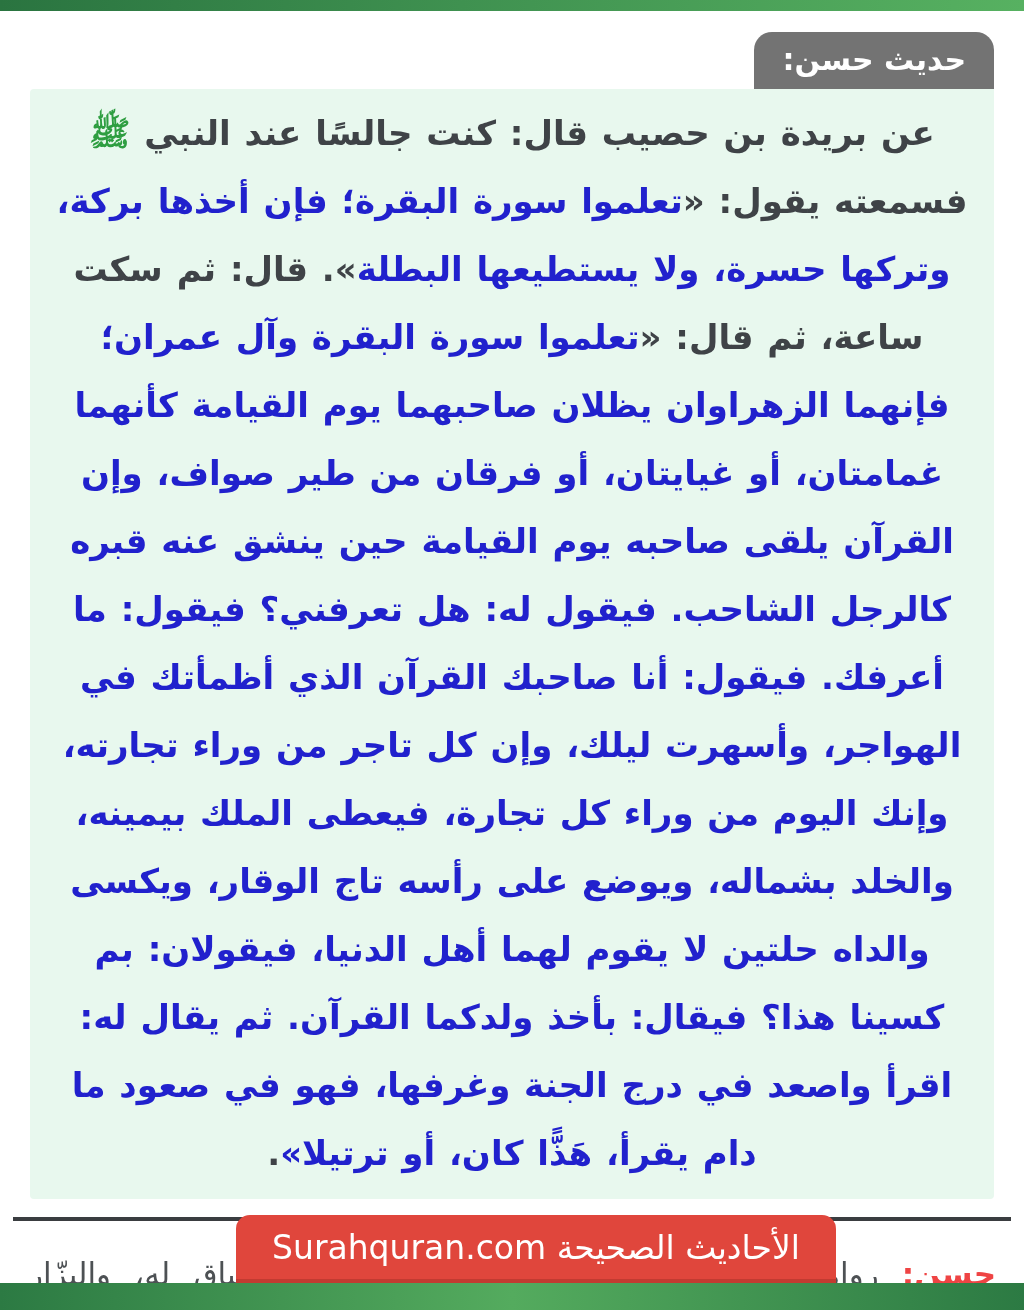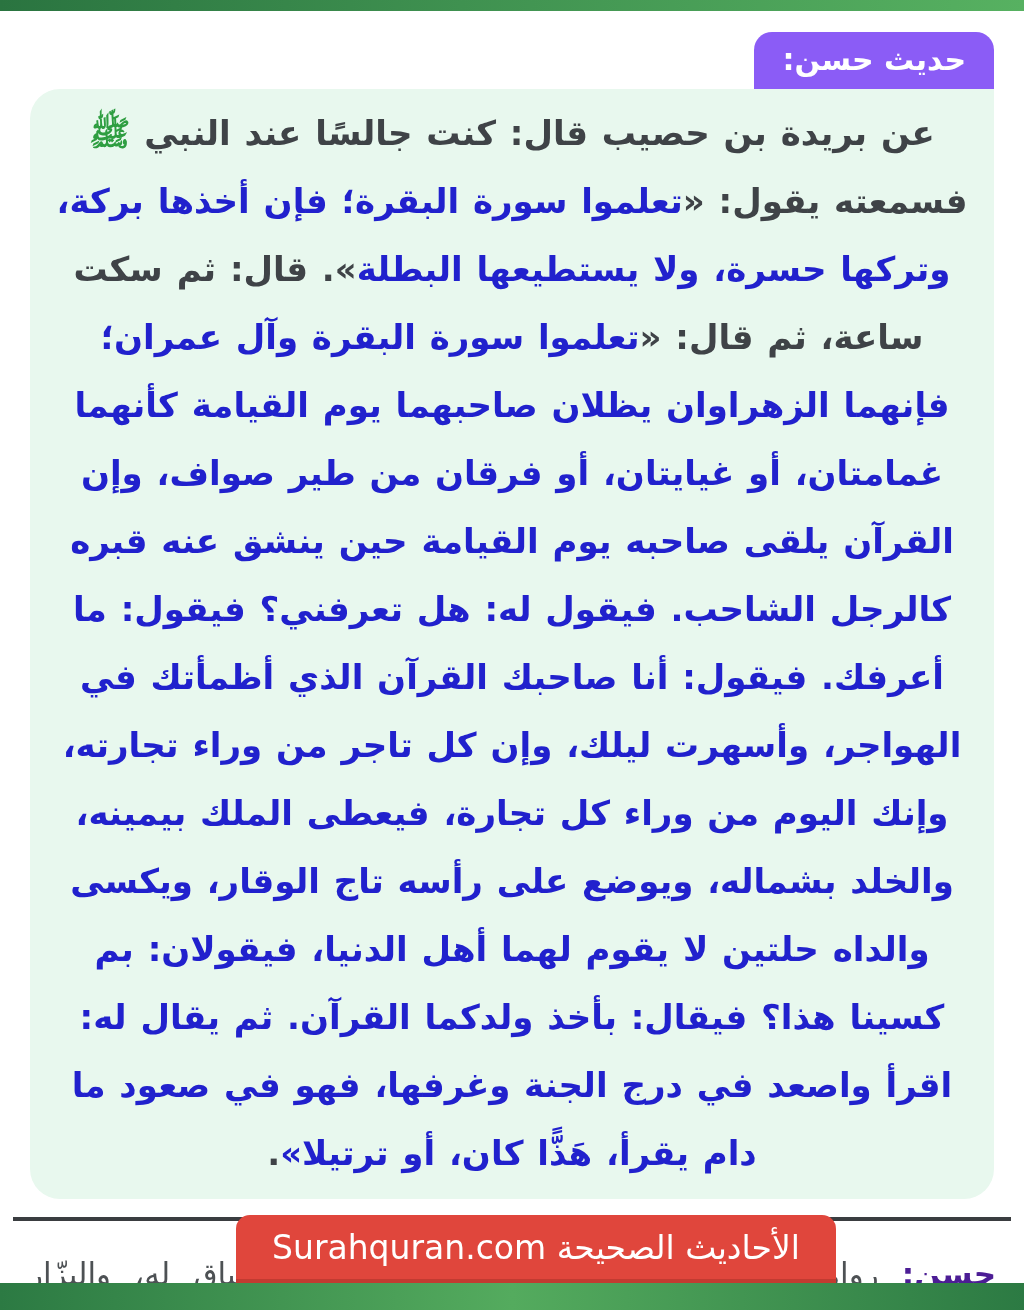--- a/index.html
+++ b/index.html
@@ -20,35 +20,35 @@
   }
 
   
   .badge-row {
     display: flex;
     justify-content: flex-end;
     padding: 0 30px;
     margin-top: 21px;
   }
   .grade-badge {
-    background: #8b5cf6;
+    background: #737373;
     color: #ffffff;
     font-weight: bold;
     font-size: 30px;
     line-height: 1.0;
     padding: 13px 28px 14px;
     border-radius: 18px 18px 0 0;
     direction: rtl;
   }
 
   
   .hadith-box {
     margin: 0 30px;
     background: #e8f8ee;
-    border-radius: 30px;
+    border-radius: 4px;
     border-top-right-radius: 0;
     padding: 10px 26px 12px;
     min-height: 811px;
     box-sizing: border-box;
   }
   .hadith-text {
     margin: 0;
     direction: rtl;
     text-align: center;
     font-size: 34px;
@@ -71,21 +71,21 @@
   
   .takhrij {
     direction: rtl;
     text-align: justify;
     margin: 24px 28px 0;
     font-size: 31px;
     line-height: 1.9;
     color: #4d5154;
     word-spacing: 3px;
   }
-  .t-red  { color: #4c1d95; font-weight: bold; }
+  .t-red  { color: #ef4444; font-weight: bold; }
   .t-gray { color: #4d5154; }
   .t-num  { color: #2e9e41; }
 
   
   .footer-row {
     position: absolute;
     bottom: 27px;
     left: 0;
     width: 100%;
     display: flex;

